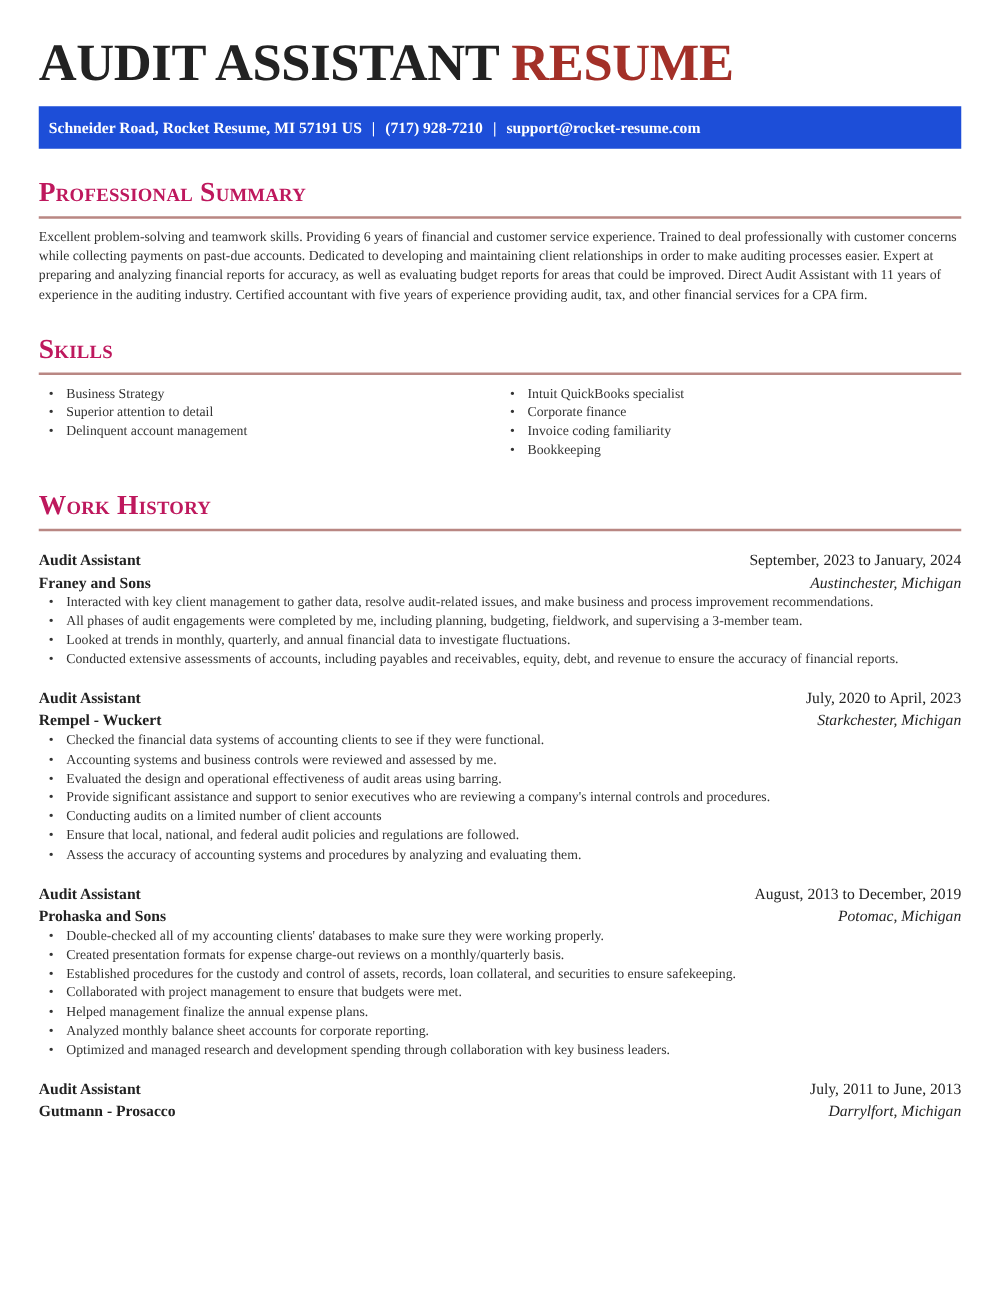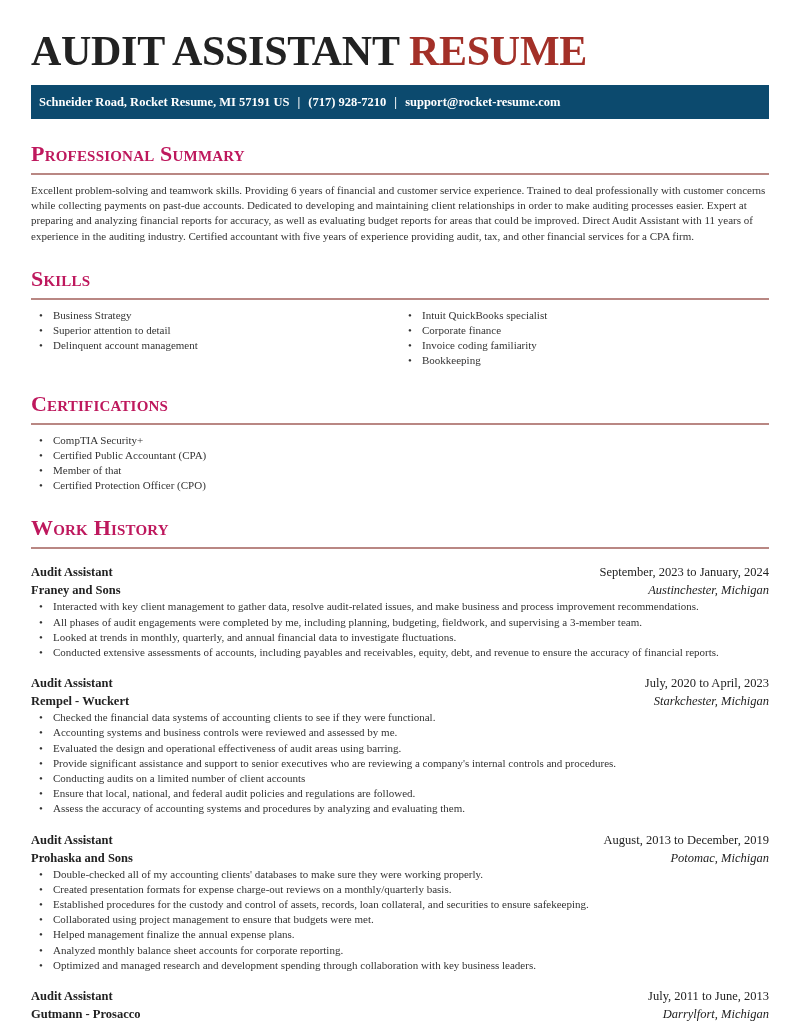--- a/index.html
+++ b/index.html
@@ -1,20 +1,20 @@
 <!DOCTYPE html>
 <html><head>
   <meta charset="utf-8">
   <style>
     html, body { margin: 0; padding: 0; background: #ffffff; }
     body { width: 800px; height: 1035px; overflow: hidden; font-family: "Liberation Serif", serif; color: #2a2a2a; }
     .page { padding: 0 31px; }
     .title { margin: 0; padding-top: 28px; font-size: 42px; font-weight: bold; line-height: 46px; color: #222222; letter-spacing: -0.3px; }
     .title .accent { color: #a33028; }
-    .contact { margin-top: 11px; background: #0c4a6e; color: #fff; height: 34px; display: flex; align-items: center; padding: 0 8px; font-size: 12.5px; font-weight: bold; }
+    .contact { margin-top: 11px; background: #1d4ed8; color: #fff; height: 34px; display: flex; align-items: center; padding: 0 8px; font-size: 12.5px; font-weight: bold; }
     .contact .sep { margin: 0 8px; }
     .section-title { margin: 22px 0 0 0; font-size: 22px; font-weight: bold; font-variant: small-caps; color: #be185d; line-height: 26px; letter-spacing: 0.2px; }
     .rule { height: 2px; background: #b98783; margin-top: 6px; }
     .summary { margin: 8px 0 0 0; font-size: 11px; line-height: 15.2px; color: #333; }
     ul { margin: 8px 0 0 0; padding: 0 0 0 22px; list-style: none; }
     li { font-size: 11px; line-height: 15.2px; color: #333; position: relative; }
     li::before { content: "•"; position: absolute; left: -14px; top: 0; font-size: 11px; }
     .skills { display: flex; }
     .skills ul { flex: 1; }
     .job { margin-top: 14px; }
@@ -60,30 +60,20 @@
       </ul>
       <ul>
         <li>Intuit QuickBooks specialist</li>
         <li>Corporate finance</li>
         <li>Invoice coding familiarity</li>
         <li>Bookkeeping</li>
       </ul>
     </div>
   </section>
 
-  <section>
-    <h2 class="section-title">Certifications</h2>
-    <div class="rule"></div>
-    <ul>
-      <li>CompTIA Security+</li>
-      <li>Certified Public Accountant (CPA)</li>
-      <li>Member of that</li>
-      <li>Certified Protection Officer (CPO)</li>
-    </ul>
-  </section>
 
   <section>
     <h2 class="section-title">Work History</h2>
     <div class="rule"></div>
 
     <div class="job">
       <div class="job-row">
         <span class="job-title">Audit Assistant</span>
         <span class="job-date">September, 2023 to January, 2024</span>
       </div>
@@ -125,21 +115,21 @@
         <span class="job-date">August, 2013 to December, 2019</span>
       </div>
       <div class="job-row">
         <span class="job-company">Prohaska and Sons</span>
         <span class="job-location">Potomac, Michigan</span>
       </div>
       <ul>
         <li>Double-checked all of my accounting clients' databases to make sure they were working properly.</li>
         <li>Created presentation formats for expense charge-out reviews on a monthly/quarterly basis.</li>
         <li>Established procedures for the custody and control of assets, records, loan collateral, and securities to ensure safekeeping.</li>
-        <li>Collaborated using project management to ensure that budgets were met.</li>
+        <li>Collaborated with project management to ensure that budgets were met.</li>
         <li>Helped management finalize the annual expense plans.</li>
         <li>Analyzed monthly balance sheet accounts for corporate reporting.</li>
         <li>Optimized and managed research and development spending through collaboration with key business leaders.</li>
       </ul>
     </div>
 
     <div class="job">
       <div class="job-row">
         <span class="job-title">Audit Assistant</span>
         <span class="job-date">July, 2011 to June, 2013</span>

